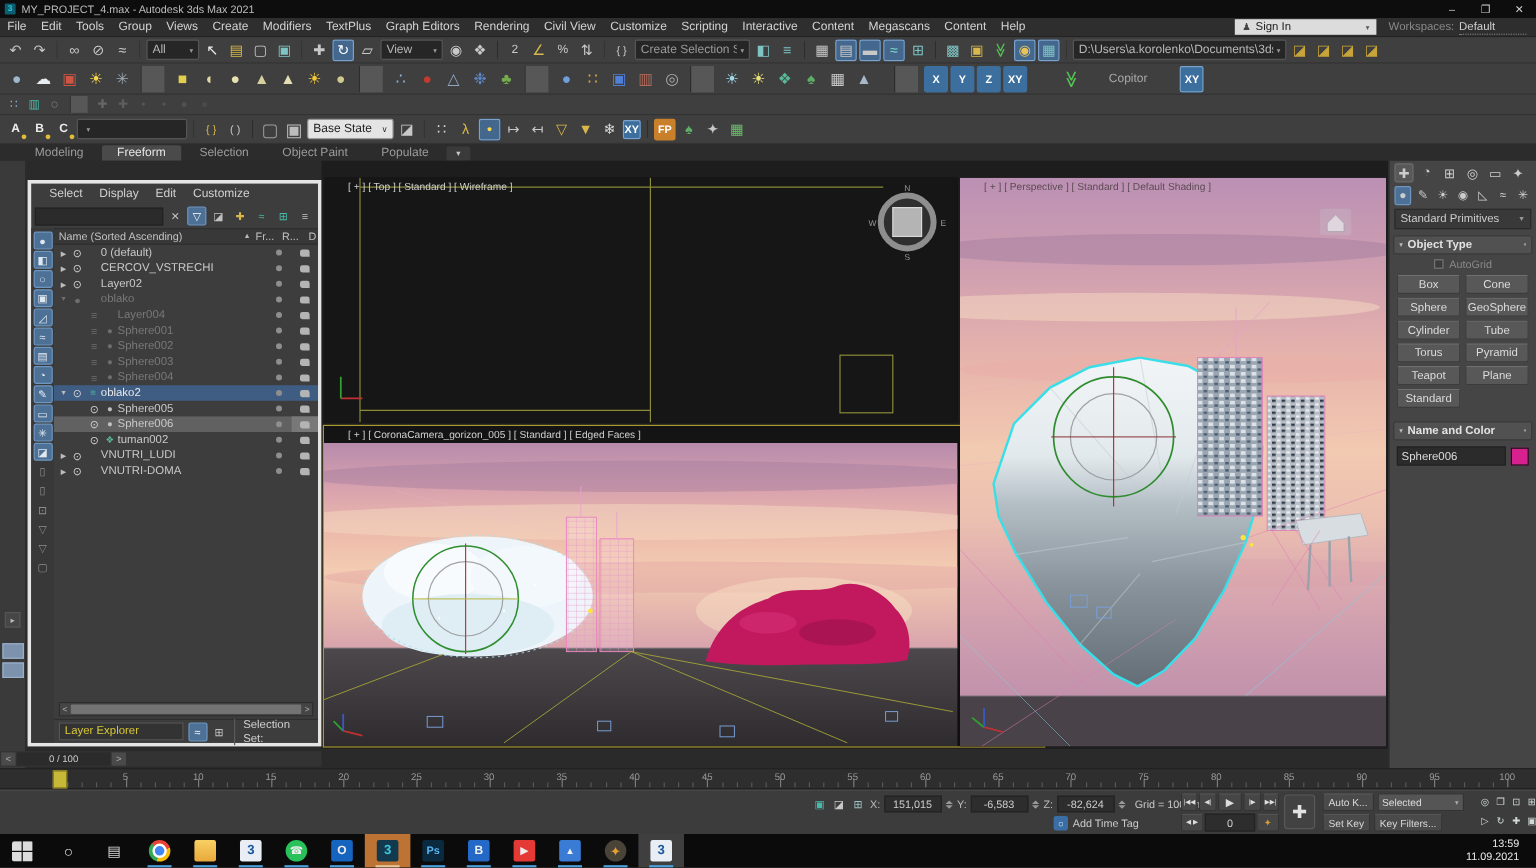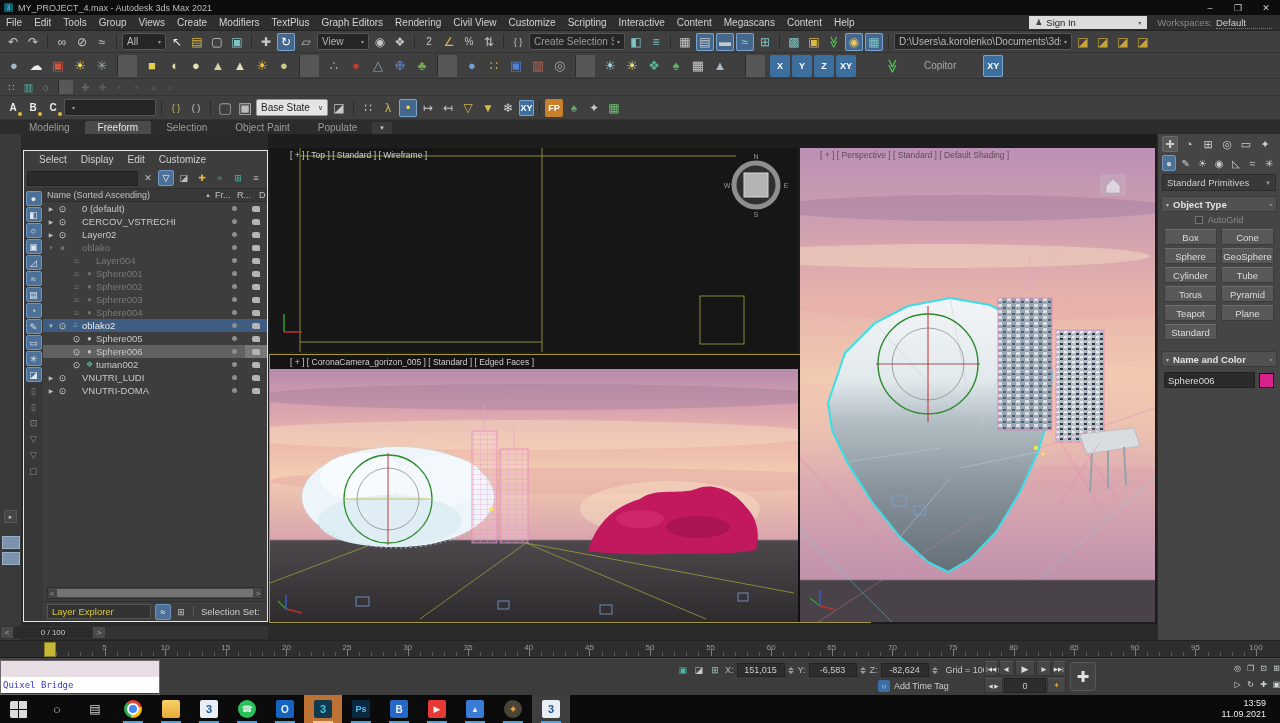--- a/index.html
+++ b/index.html
@@ -49,21 +49,21 @@
 #ribbon{position:absolute;left:0;top:120px;width:1280px;height:14px;background:#2c2c2c;display:flex;align-items:flex-end;padding-left:16px;gap:2px;font-size:10px}
 .rtab{padding:1px 13px;color:#9c9c9c;white-space:nowrap}
 .rtab.act{background:#4a4a4a;color:#e6e6e6;border-radius:2px 2px 0 0}
 .rtab.more{background:#3a3a3a;padding:2px 8px;font-size:7px;color:#c8c8c8;border-radius:2px 2px 0 0}
 
 #workspace{position:absolute;left:0;top:134px;width:1280px;height:506px;background:#2a2a2a}
 #leftrail{position:absolute;left:0;top:0;width:22px;height:100%;background:#3a3a3a;border-right:1px solid #282828}
 .railbtn{position:absolute;left:4px;top:376px;width:13px;height:13px;background:#464646;color:#bbb;font-size:7px;display:flex;align-items:center;justify-content:center;border:1px solid #565656}
 .railtab{position:absolute;left:2px;width:18px;height:13px;background:#7d93ad;border:1px solid #9ab0c8}
 
-#explorer{position:absolute;left:23px;top:16px;width:245px;height:472px;background:#3d3d3d;border:1px solid #e5e5e5;display:flex;flex-direction:column;font-size:10px}
+#explorer{position:absolute;left:23px;top:16px;width:245px;height:472px;background:#3d3d3d;border:3px solid #e5e5e5;display:flex;flex-direction:column;font-size:10px}
 .xmenus{display:flex;height:17px;align-items:center;padding-left:8px;flex:none}
 .xmenus span{padding:0 7px;color:#d0d0d0}
 .xsearch{display:flex;align-items:center;height:20px;padding:0 3px;gap:2px;flex:none}
 .xinput{flex:1;height:15px;background:#2b2b2b;border:1px solid #222}
 .xbtn{width:16px;height:16px;display:flex;align-items:center;justify-content:center;font-size:9px;color:#c0c0c0;flex:none}
 .xbtn.act{background:#4d7096;border:1px solid #6f96c0;border-radius:2px;color:#fff}
 .xbody{flex:1;display:flex;min-height:0}
 .xtoggles{width:19px;background:#383838;padding-top:2px;flex:none}
 .xtg{width:16px;height:15px;margin:1px auto;display:flex;align-items:center;justify-content:center;font-size:9px;color:#dfe8f0}
 .xtg.on{background:#4d7096;border:1px solid #6f96c0;border-radius:2px}
@@ -1184,24 +1184,20 @@
       <div class="tick" style="left: 97%;"></div>
       <div class="tick" style="left: 98%;"></div>
       <div class="tick" style="left: 99%;"></div>
       <div class="tick major" style="left: 100%;"></div>
       <div class="tklabel" style="left: 100%;">100</div>
     </div>
   <div class="thandle"></div>
 </div>
 
 <div id="status">
-  <div class="listener">
-    <div class="lrow1"></div>
-    <div class="lrow2">Quixel Bridge</div>
-  </div>
   <div class="coords">
     <span style="display:flex;gap:2px">
 
     <span class="sico" style="color: rgb(74, 184, 168);">▣</span>
         <span class="sico" style="color: rgb(200, 200, 200);">◪</span>
         <span class="sico" style="color: rgb(155, 191, 189);">⊞</span>
       </span>
     <span class="clabel">X:</span>
     <span class="cfield">151,015</span>
     <span class="spin">
@@ -1235,20 +1231,33 @@
         <span class="pbtn">|▶</span>
         <span class="pbtn">▶▶|</span>
       </div>
     <div class="pbrow">
       <span class="pbtn">◀ ▶</span>
       <span class="framefield">0</span>
       <span class="pbtn" style="color:#d8a030;font-size:8px">✦</span>
     </div>
   </div>
   <div class="navplus">✚</div>
+  <div class="keys">
+    <div class="krow">
+      <span class="kbtn">Auto K...</span>
+      <span class="kdd">
+        <span>Selected</span>
+        <span class="cr">▾</span>
+      </span>
+    </div>
+    <div class="krow">
+      <span class="kbtn">Set Key</span>
+      <span class="kbtn">Key Filters...</span>
+    </div>
+  </div>
   <div class="vnav">
 
   <span>◎</span>
       <span>❐</span>
       <span>⊡</span>
       <span>⊞</span>
       <span>▷</span>
       <span>↻</span>
       <span>✚</span>
       <span>▣</span>

